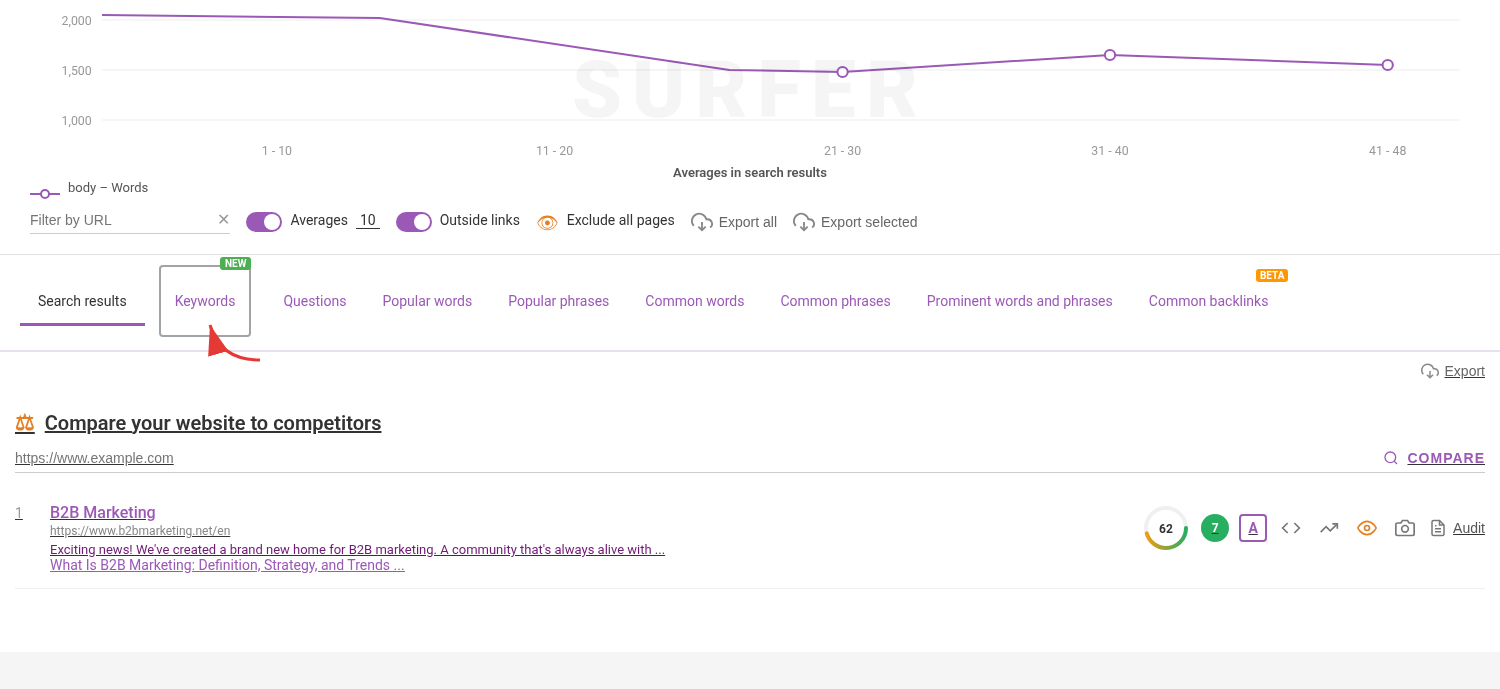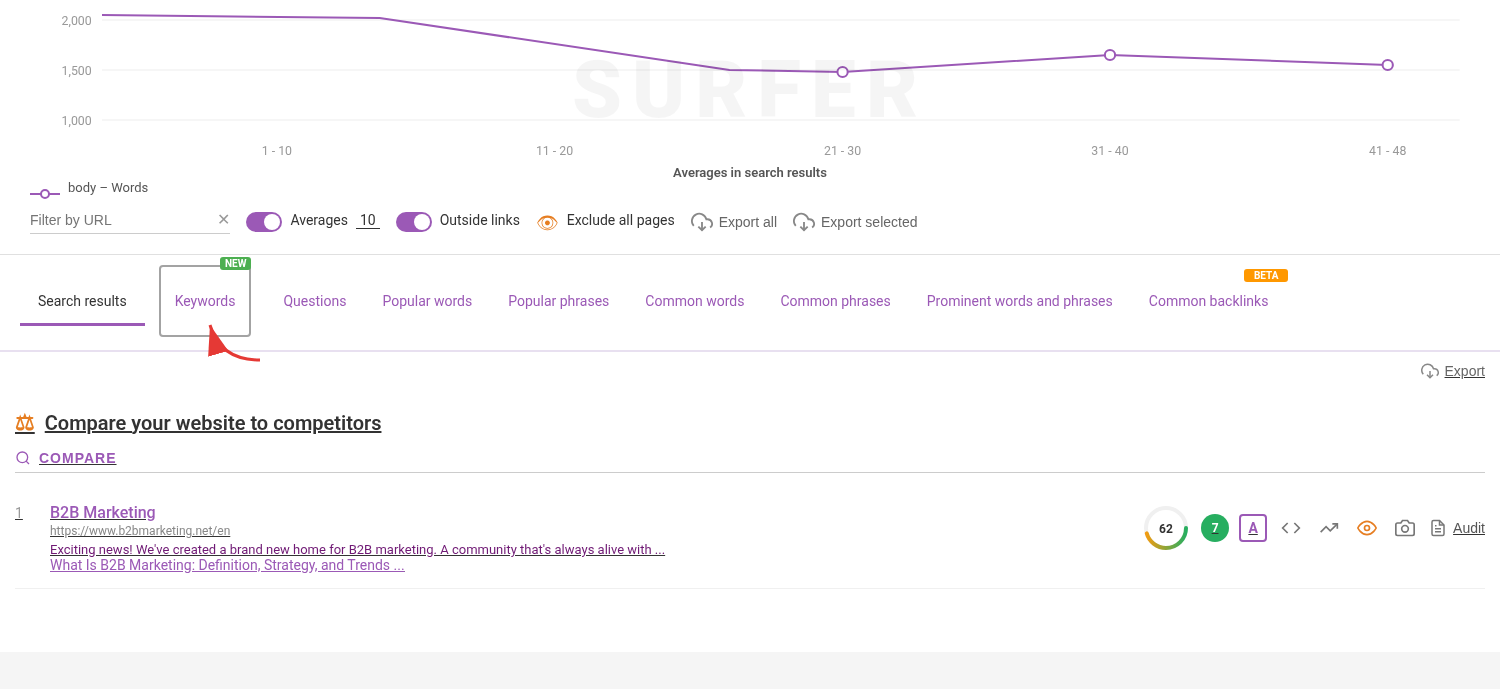--- a/index.html
+++ b/index.html
@@ -189,21 +189,21 @@
     }
 
     .badge-beta {
       position: absolute;
       top: -10px;
       right: -2px;
       background: #ff9800;
       color: #fff;
       font-size: 10px;
       font-weight: 700;
-      padding: 1px 10px;
+      padding: 1px 4px;
       border-radius: 3px;
     }
 
     .red-arrow {
       position: absolute;
       left: 200px;
       top: 50px;
     }
 
     
@@ -515,20 +515,21 @@
       <span>Export</span>
     </button>
   </div>
 
   <div class="compare-section">
     <div class="compare-title">
       <span class="compare-icon">⚖</span>
       <span>Compare your website to competitors</span>
     </div>
     <div class="compare-input-row">
+      <input class="compare-input" type="text" placeholder="https://www.example.com" style="">
       <button class="compare-btn">
         <svg width="16" height="16" viewBox="0 0 24 24" fill="none" stroke="#9b59b6" stroke-width="2">
           <circle cx="11" cy="11" r="8"></circle>
           <line x1="21" y1="21" x2="16.65" y2="16.65"></line>
         </svg>
         <span>COMPARE</span>
       </button>
     </div>
   </div>
 

